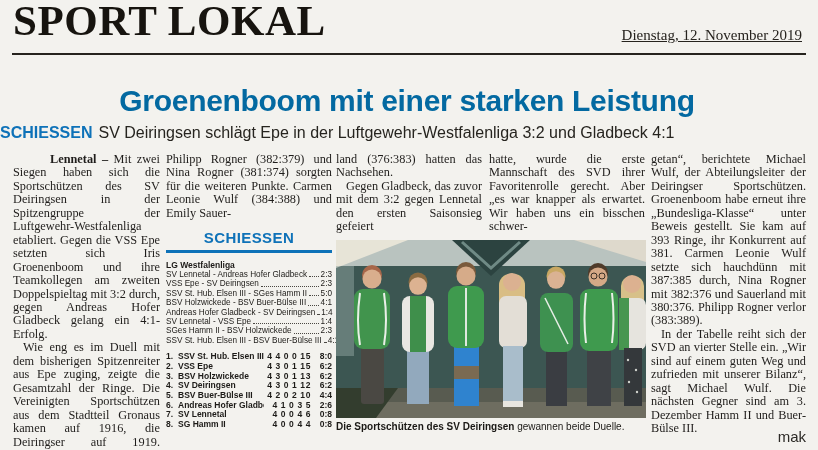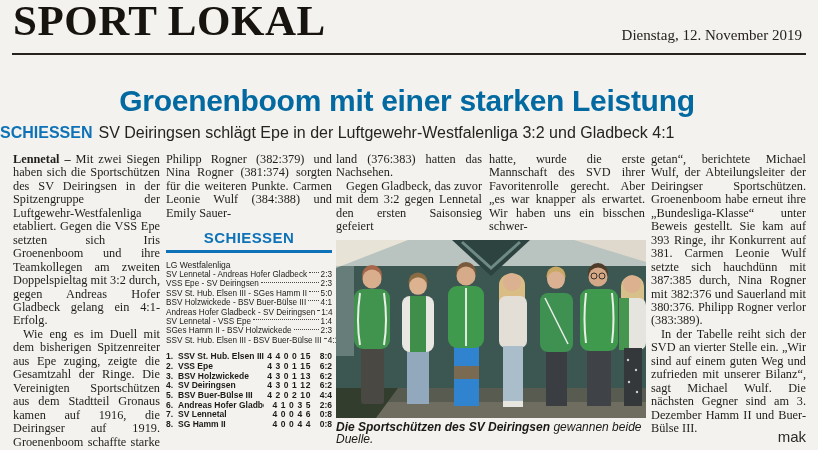--- a/index.html
+++ b/index.html
@@ -2,59 +2,59 @@
 <html><head>
 <meta charset="utf-8">
 <style>
   html,body{margin:0;padding:0;}
   body{width:818px;height:450px;overflow:hidden;background:#f3f2ee;}
   .page{position:relative;width:814px;height:450px;font-family:"Liberation Serif",serif;color:#201e1b;}
 
   
   .masthead-title{position:absolute;left:13px;top:-4px;font-family:"Liberation Serif",serif;
     font-weight:700;font-size:43px;letter-spacing:.5px;color:#17140f;}
-  .masthead-date{position:absolute;right:12px;top:27px;font-size:15px;color:#26231e;}
+  .masthead-date{position:absolute;right:12px;top:27px;font-size:15px;color:#26231e;text-decoration:underline;}
   .rule-top{position:absolute;left:12px;top:53px;width:794px;border-top:2px solid #26231e;}
 
   
   .headline{position:absolute;left:0;top:84px;width:100%;text-align:center;
     font-family:"Liberation Sans",sans-serif;font-weight:700;font-size:30px;color:#0369a1;letter-spacing:-.3px;}
   .subhead{position:absolute;left:0;top:124px;width:100%;text-align:left;
     font-family:"Liberation Sans",sans-serif;font-size:16px;color:#26241f;}
   .kicker{font-weight:700;margin-right:6px;}
 
   
   .col{position:absolute;top:153px;font-size:12.3px;line-height:13.45px;text-align:justify;color:#1f1d1b;}
   .col p{margin:0;}
   .col p.indent{text-indent:10px;}
-  .lead{font-weight:700;}
+  .lead{font-weight:700;margin-left:37px;}
   .col1{left:13px;width:147px;}
   .col2{left:166px;width:166px;}
   .col3{left:336px;width:146px;}
   .col4{left:489px;width:156px;}
   .col5{left:651px;width:155px;}
 
   
   .rbox{position:absolute;left:166px;top:229px;width:166px;font-family:"Liberation Sans",sans-serif;color:#1d1b18;}
   .rbox-title{text-align:center;font-weight:700;font-size:15px;letter-spacing:.4px;}
   .rbox-rule{margin-top:4px;height:3px;}
-  .rbox-league{margin-top:7px;font-weight:400;font-size:8.5px;line-height:10px;}
-  .res-row{display:flex;align-items:center;font-size:8.2px;line-height:9.4px;white-space:nowrap;}
+  .rbox-league{margin-top:7px;font-weight:700;font-size:8.5px;line-height:10px;}
+  .res-row{display:flex;align-items:flex-end;font-size:8.2px;line-height:9.4px;white-space:nowrap;}
   .res-dots{flex:1 1 2px;min-width:2px;border-bottom:1.2px dotted #4a4742;margin:0 2px;transform:translateY(-2px);}
   .standings{margin-top:7px;}
   .st-row{display:flex;font-weight:700;font-size:8.5px;line-height:9.7px;white-space:nowrap;}
   .st-rank{width:12px;}
   .st-team{flex:1;overflow:hidden;}
   .st-record{width:47px;text-align:right;letter-spacing:.6px;}
   .st-goals{width:21px;text-align:right;}
 
   
   .photo{position:absolute;left:336px;top:240px;width:310px;height:178px;overflow:hidden;background:#3c5652;}
   .caption{position:absolute;left:336px;top:421px;width:314px;font-family:"Liberation Sans",sans-serif;
-    font-size:12px;line-height:12px;color:#1b1916;font-style:italic;}
+    font-size:10px;line-height:12px;color:#1b1916;}
   .caption b{font-weight:700;}
   .author-sig{position:absolute;left:651px;top:428px;width:155px;text-align:right;
     font-family:"Liberation Sans",sans-serif;font-size:15px;color:#2c2a26;}
 </style>
 </head>
 <body>
 
 <div class="page">
 
   <div class="masthead-title">SPORT LOKAL</div>

